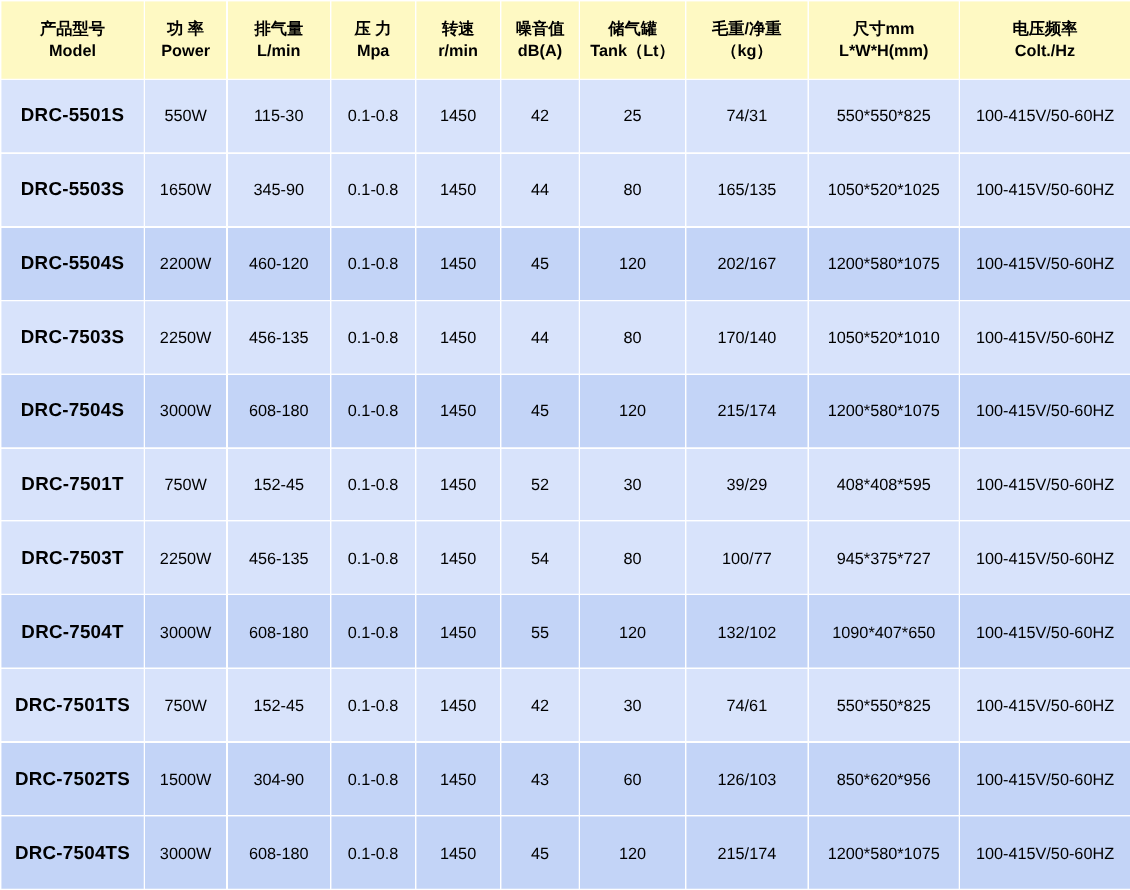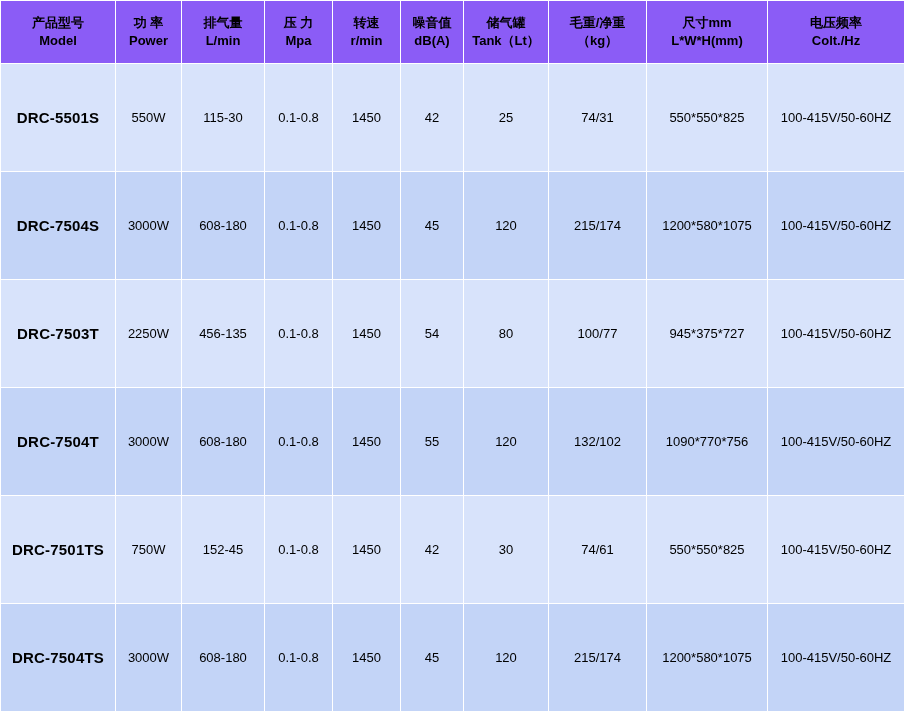--- a/index.html
+++ b/index.html
@@ -23,21 +23,21 @@
     border: 1px solid #ffffff;
     text-align: center;
     vertical-align: middle;
     font-size: 13px;
     color: #000000;
     padding: 0 2px;
     white-space: nowrap;
     overflow: hidden;
   }
   thead th {
-    background: #8b5cf6;
+    background: #fef9c3;
     color: #ffffff;
     font-weight: bold;
     font-size: 14px;
     height: 62px;
     line-height: 1.35;
     border: 1px solid #2a6fd6;
   }
   thead th .l1 { display: block; }
   thead th .l2 { display: block; }
   tbody tr.odd td { background: #d8e3fb; }
@@ -128,30 +128,78 @@
         <td>550W</td>
         <td>115-30</td>
         <td>0.1-0.8</td>
         <td>1450</td>
         <td>42</td>
         <td>25</td>
         <td>74/31</td>
         <td>550*550*825</td>
         <td>100-415V/50-60HZ</td>
       </tr>
+      <tr class="odd">
+        <td class="model">DRC-5503S</td>
+        <td>1650W</td>
+        <td>345-90</td>
+        <td>0.1-0.8</td>
+        <td>1450</td>
+        <td>44</td>
+        <td>80</td>
+        <td>165/135</td>
+        <td>1050*520*1025</td>
+        <td>100-415V/50-60HZ</td>
+      </tr>
+      <tr class="even">
+        <td class="model">DRC-5504S</td>
+        <td>2200W</td>
+        <td>460-120</td>
+        <td>0.1-0.8</td>
+        <td>1450</td>
+        <td>45</td>
+        <td>120</td>
+        <td>202/167</td>
+        <td>1200*580*1075</td>
+        <td>100-415V/50-60HZ</td>
+      </tr>
+      <tr class="odd">
+        <td class="model">DRC-7503S</td>
+        <td>2250W</td>
+        <td>456-135</td>
+        <td>0.1-0.8</td>
+        <td>1450</td>
+        <td>44</td>
+        <td>80</td>
+        <td>170/140</td>
+        <td>1050*520*1010</td>
+        <td>100-415V/50-60HZ</td>
+      </tr>
       <tr class="even">
         <td class="model">DRC-7504S</td>
         <td>3000W</td>
         <td>608-180</td>
         <td>0.1-0.8</td>
         <td>1450</td>
         <td>45</td>
         <td>120</td>
         <td>215/174</td>
         <td>1200*580*1075</td>
+        <td>100-415V/50-60HZ</td>
+      </tr>
+      <tr class="odd">
+        <td class="model">DRC-7501T</td>
+        <td>750W</td>
+        <td>152-45</td>
+        <td>0.1-0.8</td>
+        <td>1450</td>
+        <td>52</td>
+        <td>30</td>
+        <td>39/29</td>
+        <td>408*408*595</td>
         <td>100-415V/50-60HZ</td>
       </tr>
       <tr class="odd">
         <td class="model">DRC-7503T</td>
         <td>2250W</td>
         <td>456-135</td>
         <td>0.1-0.8</td>
         <td>1450</td>
         <td>54</td>
         <td>80</td>
@@ -161,36 +209,48 @@
       </tr>
       <tr class="even">
         <td class="model">DRC-7504T</td>
         <td>3000W</td>
         <td>608-180</td>
         <td>0.1-0.8</td>
         <td>1450</td>
         <td>55</td>
         <td>120</td>
         <td>132/102</td>
-        <td>1090*770*756</td>
+        <td>1090*407*650</td>
         <td>100-415V/50-60HZ</td>
       </tr>
       <tr class="odd">
         <td class="model">DRC-7501TS</td>
         <td>750W</td>
         <td>152-45</td>
         <td>0.1-0.8</td>
         <td>1450</td>
         <td>42</td>
         <td>30</td>
         <td>74/61</td>
         <td>550*550*825</td>
         <td>100-415V/50-60HZ</td>
       </tr>
       <tr class="even">
+        <td class="model">DRC-7502TS</td>
+        <td>1500W</td>
+        <td>304-90</td>
+        <td>0.1-0.8</td>
+        <td>1450</td>
+        <td>43</td>
+        <td>60</td>
+        <td>126/103</td>
+        <td>850*620*956</td>
+        <td>100-415V/50-60HZ</td>
+      </tr>
+      <tr class="even">
         <td class="model">DRC-7504TS</td>
         <td>3000W</td>
         <td>608-180</td>
         <td>0.1-0.8</td>
         <td>1450</td>
         <td>45</td>
         <td>120</td>
         <td>215/174</td>
         <td>1200*580*1075</td>
         <td>100-415V/50-60HZ</td>

